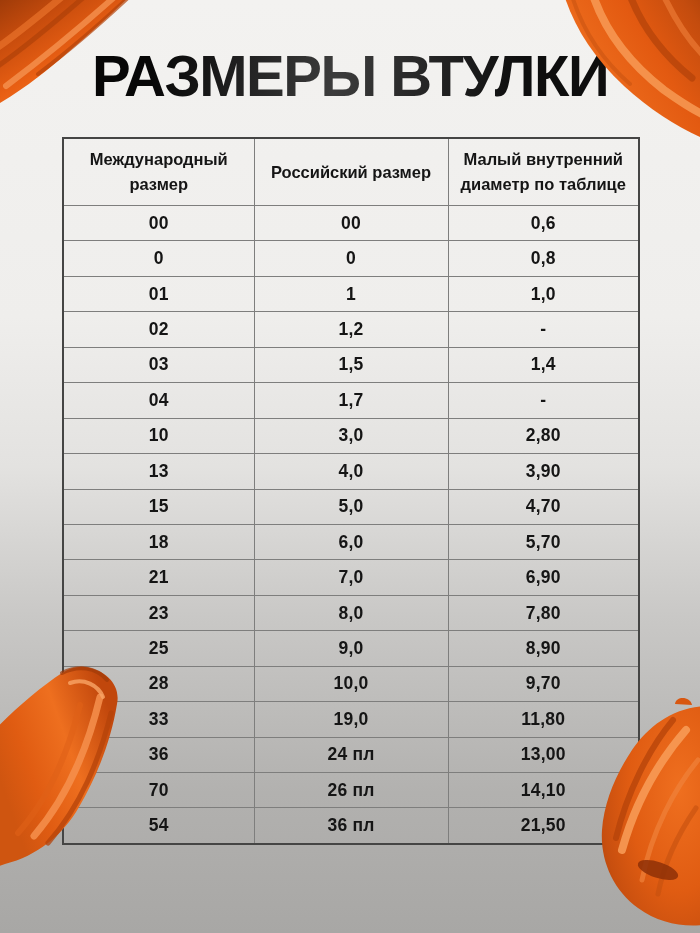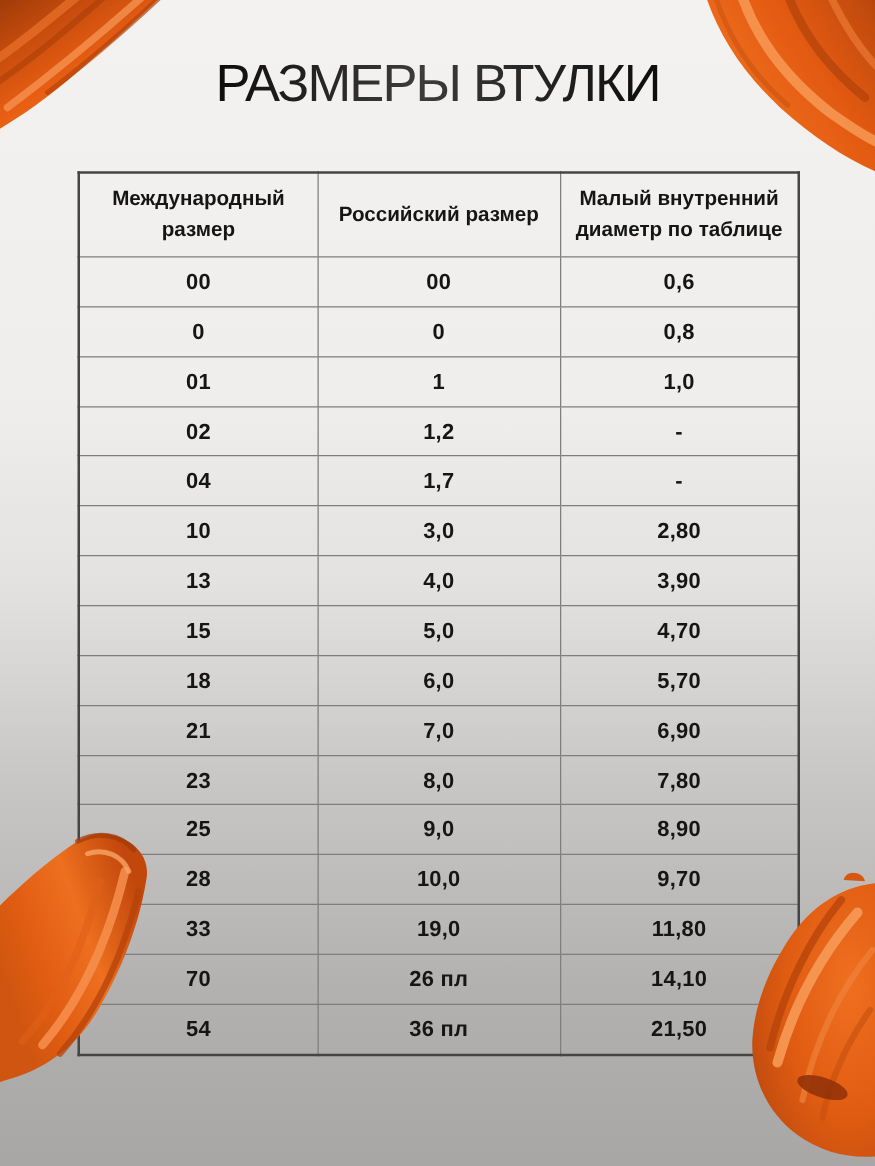--- a/index.html
+++ b/index.html
@@ -3,21 +3,21 @@
 <meta charset="utf-8">
 <style>
   html,body{margin:0;padding:0;}
   body{
     width:700px;height:933px;position:relative;overflow:hidden;
     font-family:"Liberation Sans",sans-serif;
     background:linear-gradient(180deg,#f3f2f0 0%,#efeeec 34%,#e3e2e0 50%,#c9c8c6 66%,#b2b1af 85%,#a8a7a5 100%);
   }
   .page-title{
     position:absolute;top:44px;left:0;width:700px;margin:0;
-    text-align:center;font-size:42px;font-weight:400;letter-spacing:-1.5px;
+    text-align:center;font-size:58px;font-weight:700;letter-spacing:-1.5px;
     line-height:1.1;text-transform:uppercase;
     background:linear-gradient(100deg,#070707 22%,#3c3c3c 48%,#0e0e0e 74%);
     -webkit-background-clip:text;background-clip:text;
     -webkit-text-fill-color:transparent;color:transparent;
     z-index:2;
   }
   table.size-table{
     position:absolute;left:62px;top:137px;width:576px;height:708px;
     border-collapse:collapse;table-layout:fixed;
     z-index:1;
@@ -74,20 +74,25 @@
         <td>01</td>
         <td>1</td>
         <td>1,0</td>
       </tr>
       <tr>
         <td>02</td>
         <td>1,2</td>
         <td>-</td>
       </tr>
       <tr>
+        <td>03</td>
+        <td>1,5</td>
+        <td>1,4</td>
+      </tr>
+      <tr>
         <td>04</td>
         <td>1,7</td>
         <td>-</td>
       </tr>
       <tr>
         <td>10</td>
         <td>3,0</td>
         <td>2,80</td>
       </tr>
       <tr>
@@ -122,20 +127,25 @@
       </tr>
       <tr>
         <td>28</td>
         <td>10,0</td>
         <td>9,70</td>
       </tr>
       <tr>
         <td>33</td>
         <td>19,0</td>
         <td>11,80</td>
+      </tr>
+      <tr>
+        <td>36</td>
+        <td>24 пл</td>
+        <td>13,00</td>
       </tr>
       <tr>
         <td>70</td>
         <td>26 пл</td>
         <td>14,10</td>
       </tr>
       <tr>
         <td>54</td>
         <td>36 пл</td>
         <td>21,50</td>

